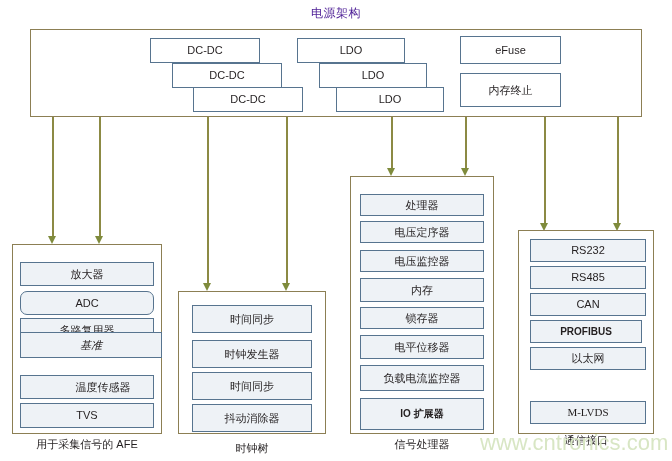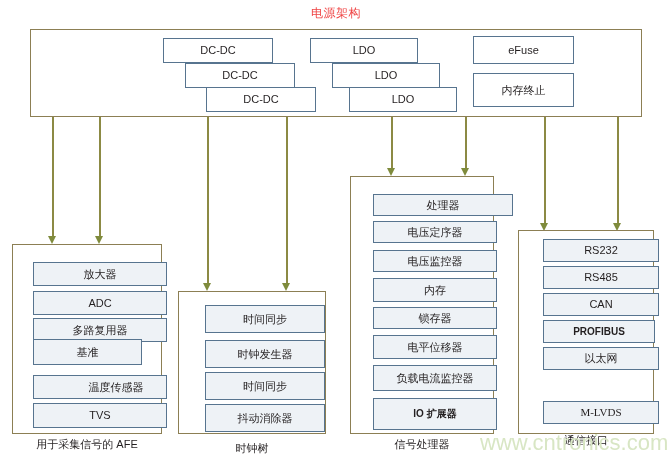--- a/index.html
+++ b/index.html
@@ -19,21 +19,21 @@
   }
 
   
   .diagram-title {
     position: absolute;
     left: 0;
     right: 0;
     top: 5px;
     text-align: center;
     font-size: 12px;
-    color: #ef4444;
+    color: #4c1d95;
     letter-spacing: 0.5px;
   }
   .group-caption {
     position: absolute;
     font-size: 11px;
     color: #231f20;
     text-align: center;
     white-space: nowrap;
   }
 
@@ -51,21 +51,20 @@
     box-sizing: border-box;
     border: 1px solid #57748f;
     background: #eef2f6;
     color: #231f20;
     font-size: 11px;
     display: flex;
     align-items: center;
     justify-content: center;
     text-align: right;
     line-height: 1;
-    margin-left: 13px;
   }
   .block.plain {
     background: #ffffff;
     font-size: 11px;
   }
   .block.bold {
     font-weight: bold;
     font-size: 10px;
   }
 
@@ -132,36 +131,36 @@
   <div class="arrow-line" style="left:465px; top:117px; height:55px;"></div>
   <div class="arrow-head" style="left:461px; top:168px;"></div>
 
   <div class="arrow-line" style="left:544px; top:117px; height:110px;"></div>
   <div class="arrow-head" style="left:540px; top:223px;"></div>
   <div class="arrow-line" style="left:617px; top:117px; height:110px;"></div>
   <div class="arrow-head" style="left:613px; top:223px;"></div>
 
   <div class="outer-box" style="left:12px; top:244px; width:150px; height:190px;"></div>
   <div class="block" style="left:20px; top:262px; width:134px; height:24px;">放大器</div>
-  <div class="block" style="left:20px; top:291px; width:134px; height:24px;">ADC</div>
+  <div class="block" style="left:20px; top:291px; width:134px; height:24px;border-radius:7px;">ADC</div>
   <div class="block" style="left:20px; top:318px; width:134px; height:24px;">多路复用器</div>
-  <div class="block" style="left:20px; top:339px; width:109px; height:26px;">基准</div>
+  <div class="block" style="left:20px; top:332px; width:142px; height:26px;font-style:italic;">基准</div>
   <div class="block" style="left:20px; top:375px; width:134px; height:24px;padding-left:32px;">温度传感器</div>
   <div class="block" style="left:20px; top:403px; width:134px; height:25px;">TVS</div>
   <div class="group-caption" style="left:12px; top:437px; width:150px;">用于采集信号的 AFE</div>
 
   <div class="outer-box" style="left:178px; top:291px; width:148px; height:143px;"></div>
   <div class="block" style="left:192px; top:305px; width:120px; height:28px;">时间同步</div>
   <div class="block" style="left:192px; top:340px; width:120px; height:28px;">时钟发生器</div>
   <div class="block" style="left:192px; top:372px; width:120px; height:28px;">时间同步</div>
   <div class="block" style="left:192px; top:404px; width:120px; height:28px;">抖动消除器</div>
   <div class="group-caption" style="left:178px; top:441px; width:148px;">时钟树</div>
 
   <div class="outer-box" style="left:350px; top:176px; width:144px; height:258px;"></div>
-  <div class="block" style="left:360px; top:194px; width:140px; height:22px;">处理器</div>
+  <div class="block" style="left:360px; top:194px; width:124px; height:22px;">处理器</div>
   <div class="block" style="left:360px; top:221px; width:124px; height:22px;">电压定序器</div>
   <div class="block" style="left:360px; top:250px; width:124px; height:22px;">电压监控器</div>
   <div class="block" style="left:360px; top:278px; width:124px; height:24px;">内存</div>
   <div class="block" style="left:360px; top:307px; width:124px; height:22px;">锁存器</div>
   <div class="block" style="left:360px; top:335px; width:124px; height:24px;">电平位移器</div>
   <div class="block" style="left:360px; top:365px; width:124px; height:26px;">负载电流监控器</div>
   <div class="block bold" style="left:360px; top:398px; width:124px; height:32px;">IO 扩展器</div>
   <div class="group-caption" style="left:350px; top:437px; width:144px;">信号处理器</div>
 
   <div class="outer-box" style="left:518px; top:230px; width:136px; height:204px;"></div>

